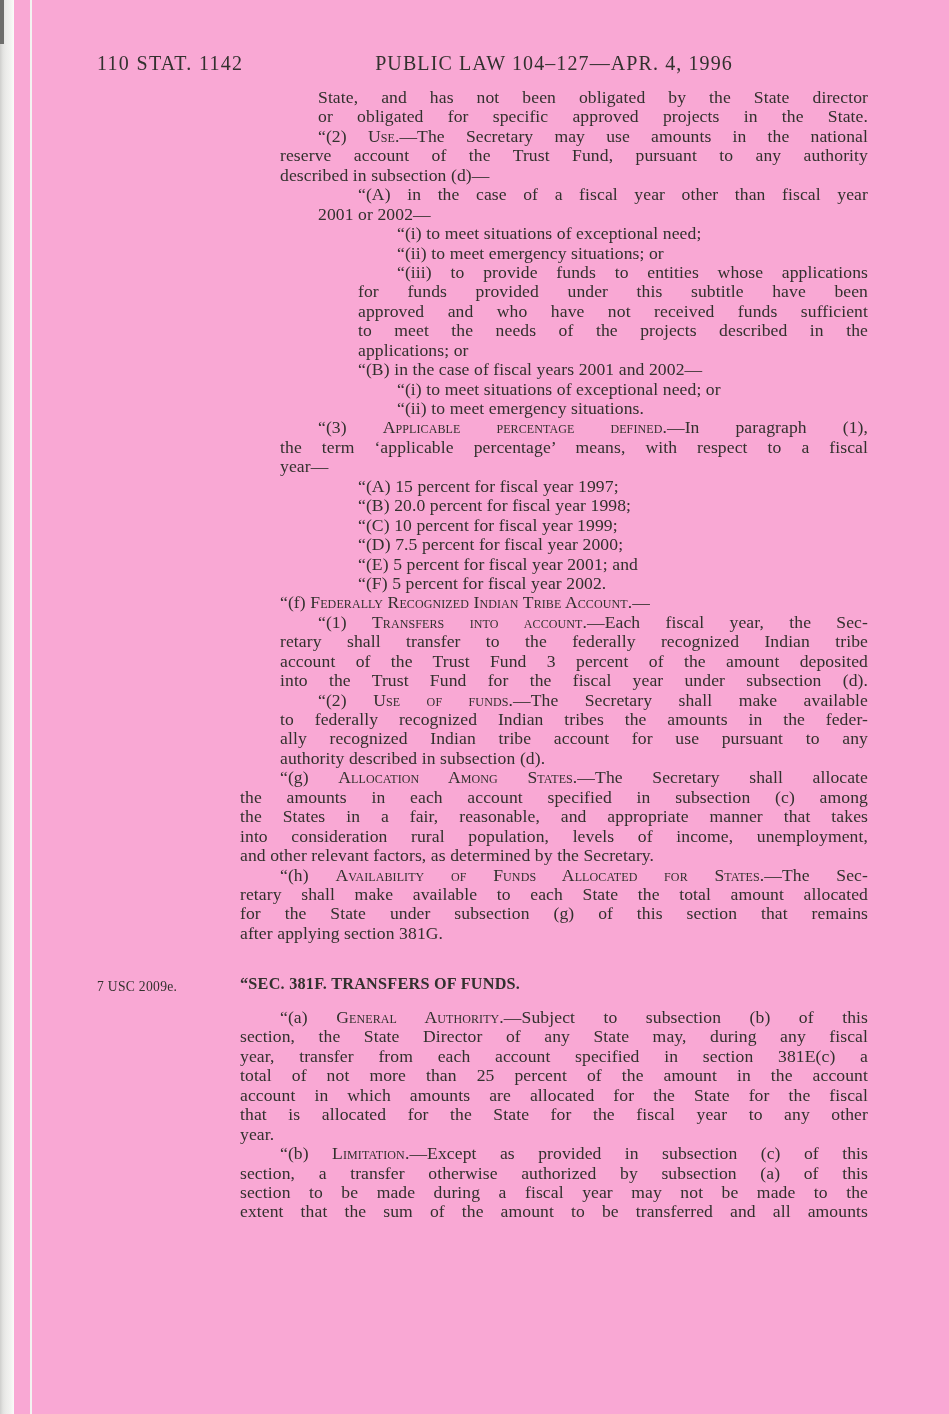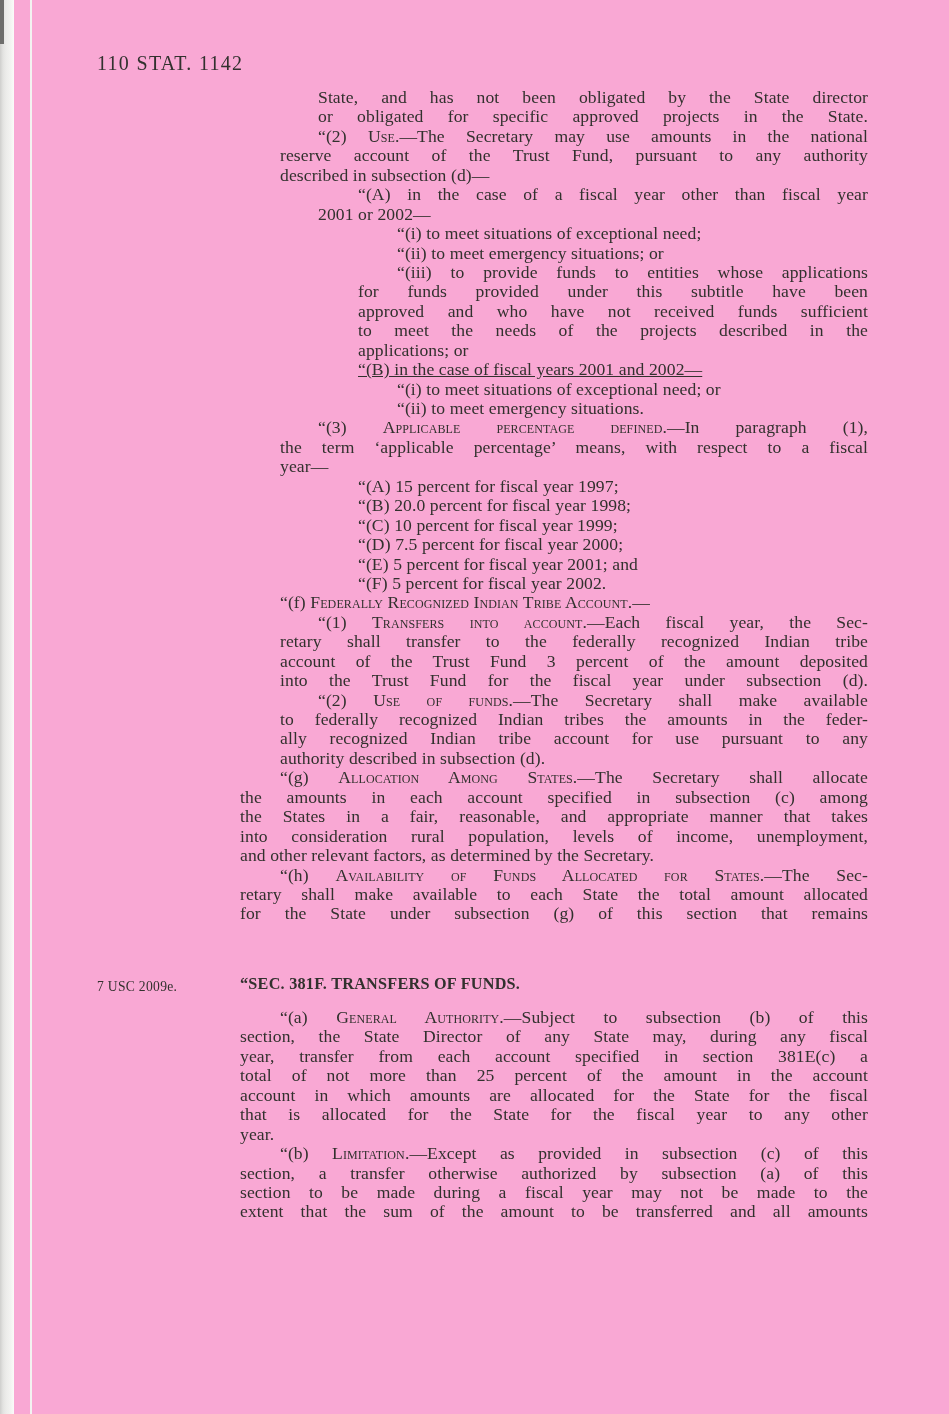--- a/index.html
+++ b/index.html
@@ -84,38 +84,39 @@
 <body>
 
 <div class="page">
 
   <div class="scan-edge"></div>
   <div class="scan-corner"></div>
   <div class="scan-streak"></div>
 
   <div class="page-header">
     <span class="stat-page">110 STAT. 1142</span>
+    <span class="law-line-wrap"><span class="law-line">PUBLIC LAW 104–127—APR. 4, 1996</span></span>
   </div>
 
   <div class="text-block" id="body1">
       <div class="line j" style="margin-left: 78px;"><span>State, and has not been obligated by the State director</span></div>
       <div class="line j" style="margin-left: 78px;"><span>or obligated for specific approved projects in the State.</span></div>
       <div class="line j" style="margin-left: 78px;"><span>“(2) </span><span class="sc">Use</span><span>.—The Secretary may use amounts in the national</span></div>
       <div class="line j" style="margin-left: 40px;"><span>reserve account of the Trust Fund, pursuant to any authority</span></div>
       <div class="line" style="margin-left: 40px;"><span>described in subsection (d)—</span></div>
       <div class="line j" style="margin-left: 118px;"><span>“(A) in the case of a fiscal year other than fiscal year</span></div>
       <div class="line" style="margin-left: 78px;"><span>2001 or 2002—</span></div>
       <div class="line" style="margin-left: 157px;"><span>“(i) to meet situations of exceptional need;</span></div>
       <div class="line" style="margin-left: 157px;"><span>“(ii) to meet emergency situations; or</span></div>
       <div class="line j" style="margin-left: 157px;"><span>“(iii) to provide funds to entities whose applications</span></div>
       <div class="line j" style="margin-left: 118px;"><span>for funds provided under this subtitle have been</span></div>
       <div class="line j" style="margin-left: 118px;"><span>approved and who have not received funds sufficient</span></div>
       <div class="line j" style="margin-left: 118px;"><span>to meet the needs of the projects described in the</span></div>
       <div class="line" style="margin-left: 118px;"><span>applications; or</span></div>
-      <div class="line" style="margin-left: 118px; text-decoration: underline;"><span>“(B) in the case of fiscal years 2001 and 2002—</span></div>
+      <div class="line" style="margin-left: 118px;"><span>“(B) in the case of fiscal years 2001 and 2002—</span></div>
       <div class="line" style="margin-left: 157px;"><span>“(i) to meet situations of exceptional need; or</span></div>
       <div class="line" style="margin-left: 157px;"><span>“(ii) to meet emergency situations.</span></div>
       <div class="line j" style="margin-left: 78px;"><span>“(3) </span><span class="sc">Applicable percentage defined</span><span>.—In paragraph (1),</span></div>
       <div class="line j" style="margin-left: 40px;"><span>the term ‘applicable percentage’ means, with respect to a fiscal</span></div>
       <div class="line" style="margin-left: 40px;"><span>year—</span></div>
       <div class="line" style="margin-left: 118px;"><span>“(A) 15 percent for fiscal year 1997;</span></div>
       <div class="line" style="margin-left: 118px;"><span>“(B) 20.0 percent for fiscal year 1998;</span></div>
       <div class="line" style="margin-left: 118px;"><span>“(C) 10 percent for fiscal year 1999;</span></div>
       <div class="line" style="margin-left: 118px;"><span>“(D) 7.5 percent for fiscal year 2000;</span></div>
       <div class="line" style="margin-left: 118px;"><span>“(E) 5 percent for fiscal year 2001; and</span></div>
@@ -130,20 +131,21 @@
       <div class="line j" style="margin-left: 40px;"><span>ally recognized Indian tribe account for use pursuant to any</span></div>
       <div class="line" style="margin-left: 40px;"><span>authority described in subsection (d).</span></div>
       <div class="line j" style="margin-left: 40px;"><span>“(g) </span><span class="sc">Allocation Among States</span><span>.—The Secretary shall allocate</span></div>
       <div class="line j" style="margin-left: 0px;"><span>the amounts in each account specified in subsection (c) among</span></div>
       <div class="line j" style="margin-left: 0px;"><span>the States in a fair, reasonable, and appropriate manner that takes</span></div>
       <div class="line j" style="margin-left: 0px;"><span>into consideration rural population, levels of income, unemployment,</span></div>
       <div class="line" style="margin-left: 0px;"><span>and other relevant factors, as determined by the Secretary.</span></div>
       <div class="line j" style="margin-left: 40px;"><span>“(h) </span><span class="sc">Availability of Funds Allocated for States</span><span>.—The Sec-</span></div>
       <div class="line j" style="margin-left: 0px;"><span>retary shall make available to each State the total amount allocated</span></div>
       <div class="line j" style="margin-left: 0px;"><span>for the State under subsection (g) of this section that remains</span></div>
+      <div class="line" style="margin-left: 0px;"><span>after applying section 381G.</span></div>
     </div>
 
   <div class="margin-note">7 USC 2009e.</div>
 
   <div class="section-heading">“SEC. 381F. TRANSFERS OF FUNDS.</div>
 
   <div class="text-block" id="body2">
       <div class="line j" style="margin-left: 40px;"><span>“(a) </span><span class="sc">General Authority</span><span>.—Subject to subsection (b) of this</span></div>
       <div class="line j" style="margin-left: 0px;"><span>section, the State Director of any State may, during any fiscal</span></div>
       <div class="line j" style="margin-left: 0px;"><span>year, transfer from each account specified in section 381E(c) a</span></div>

